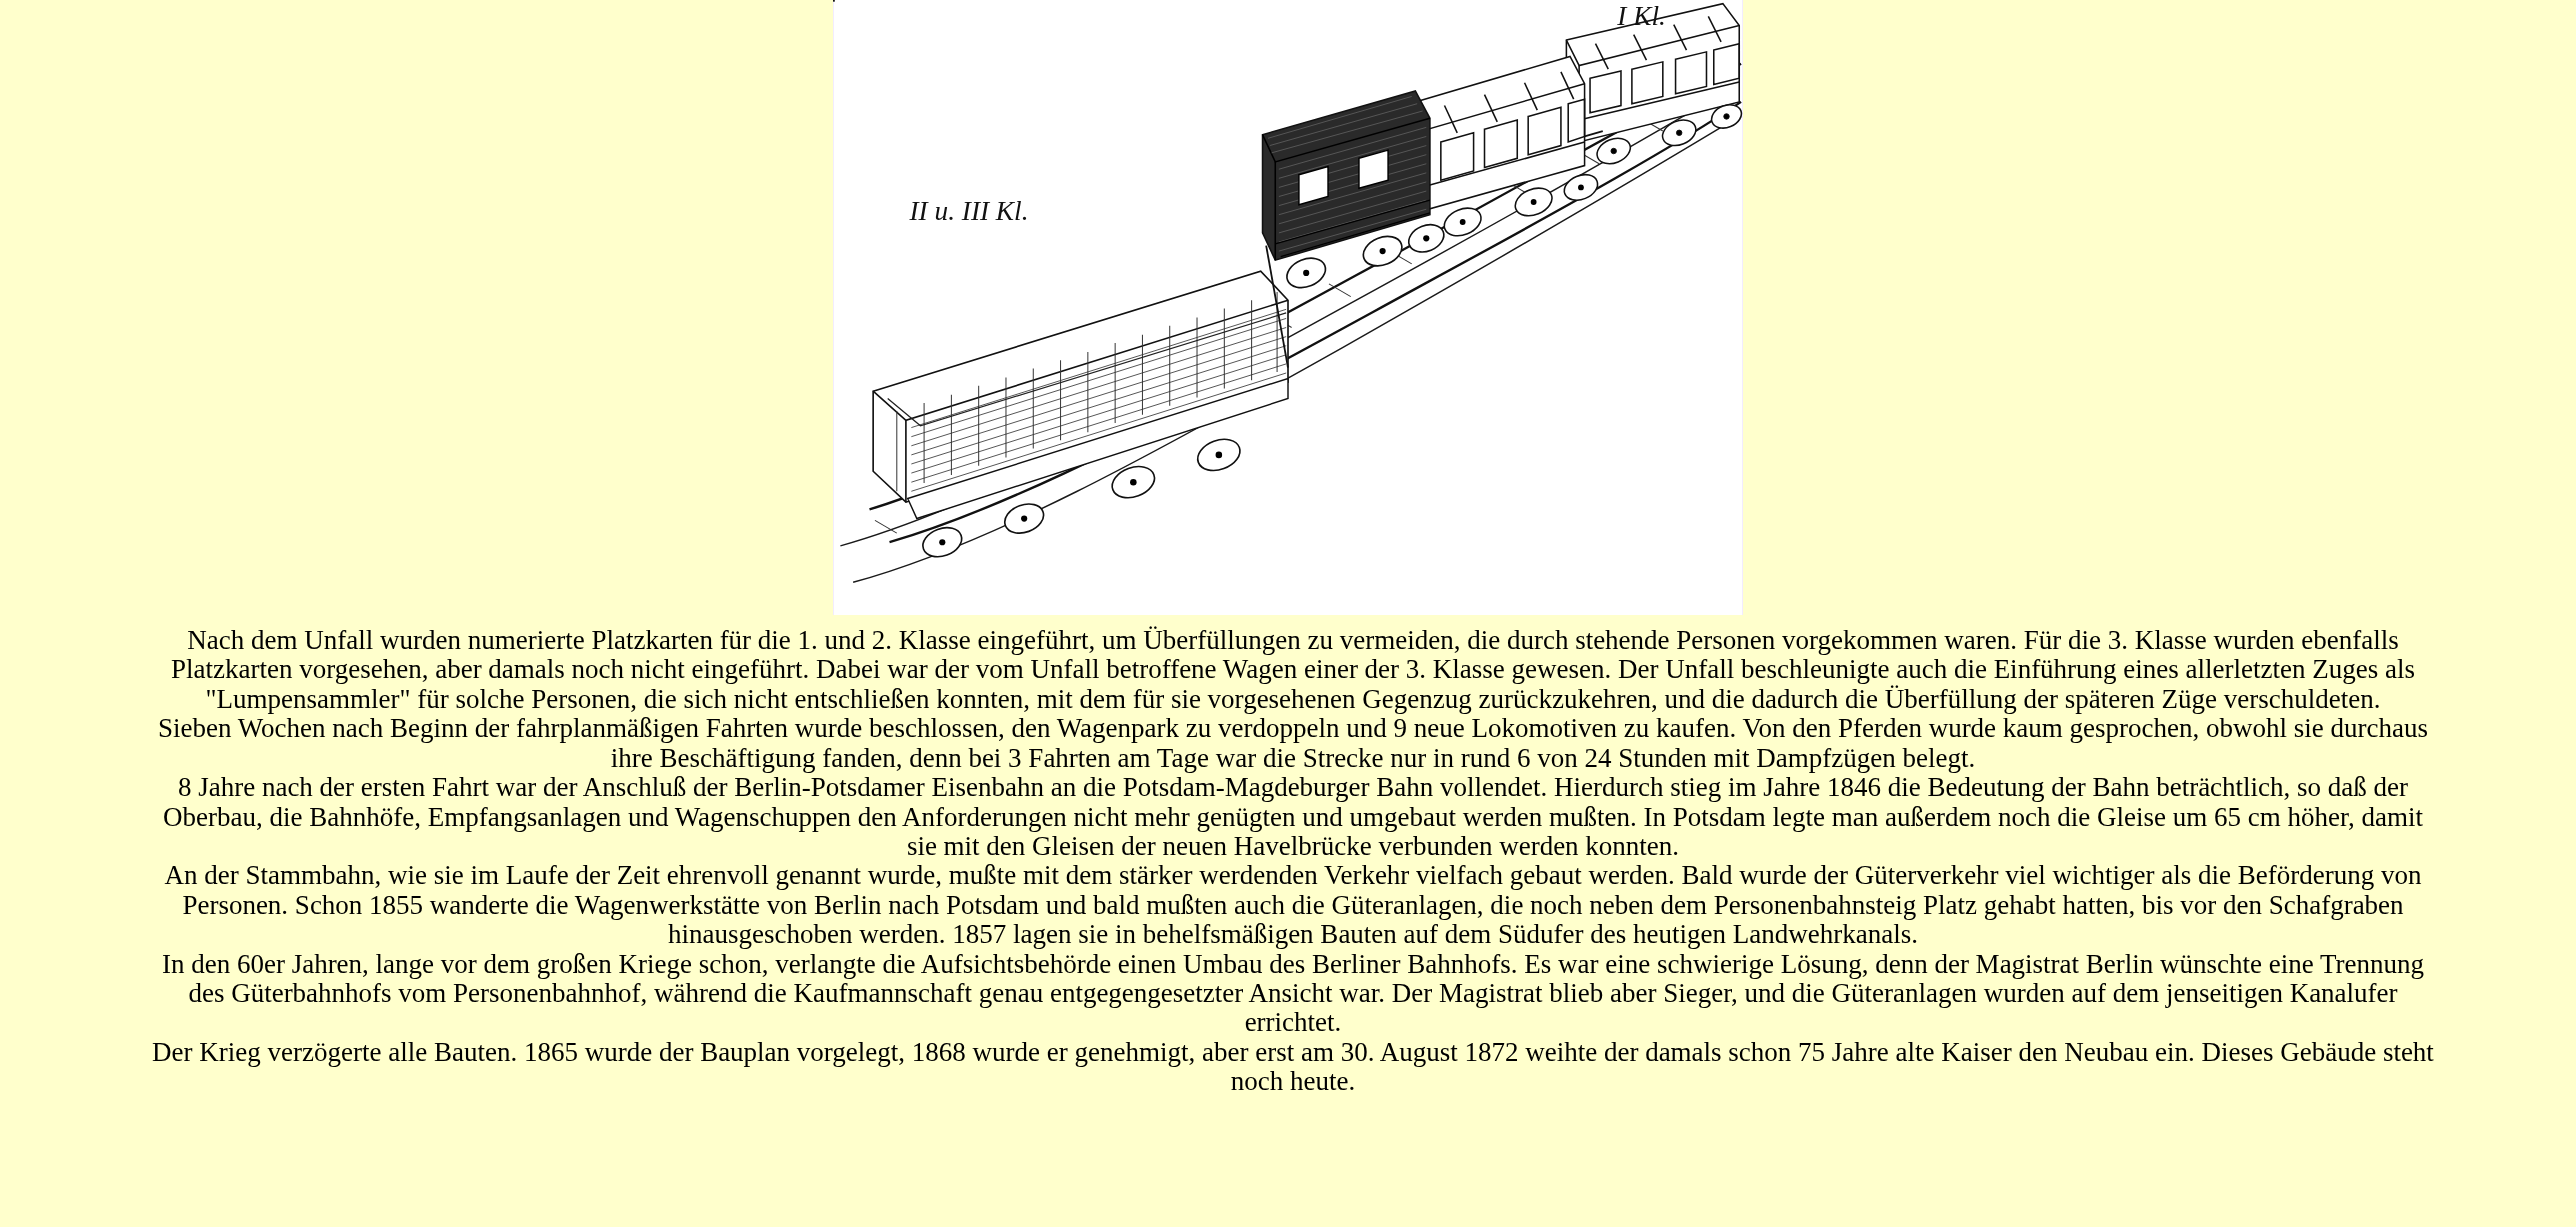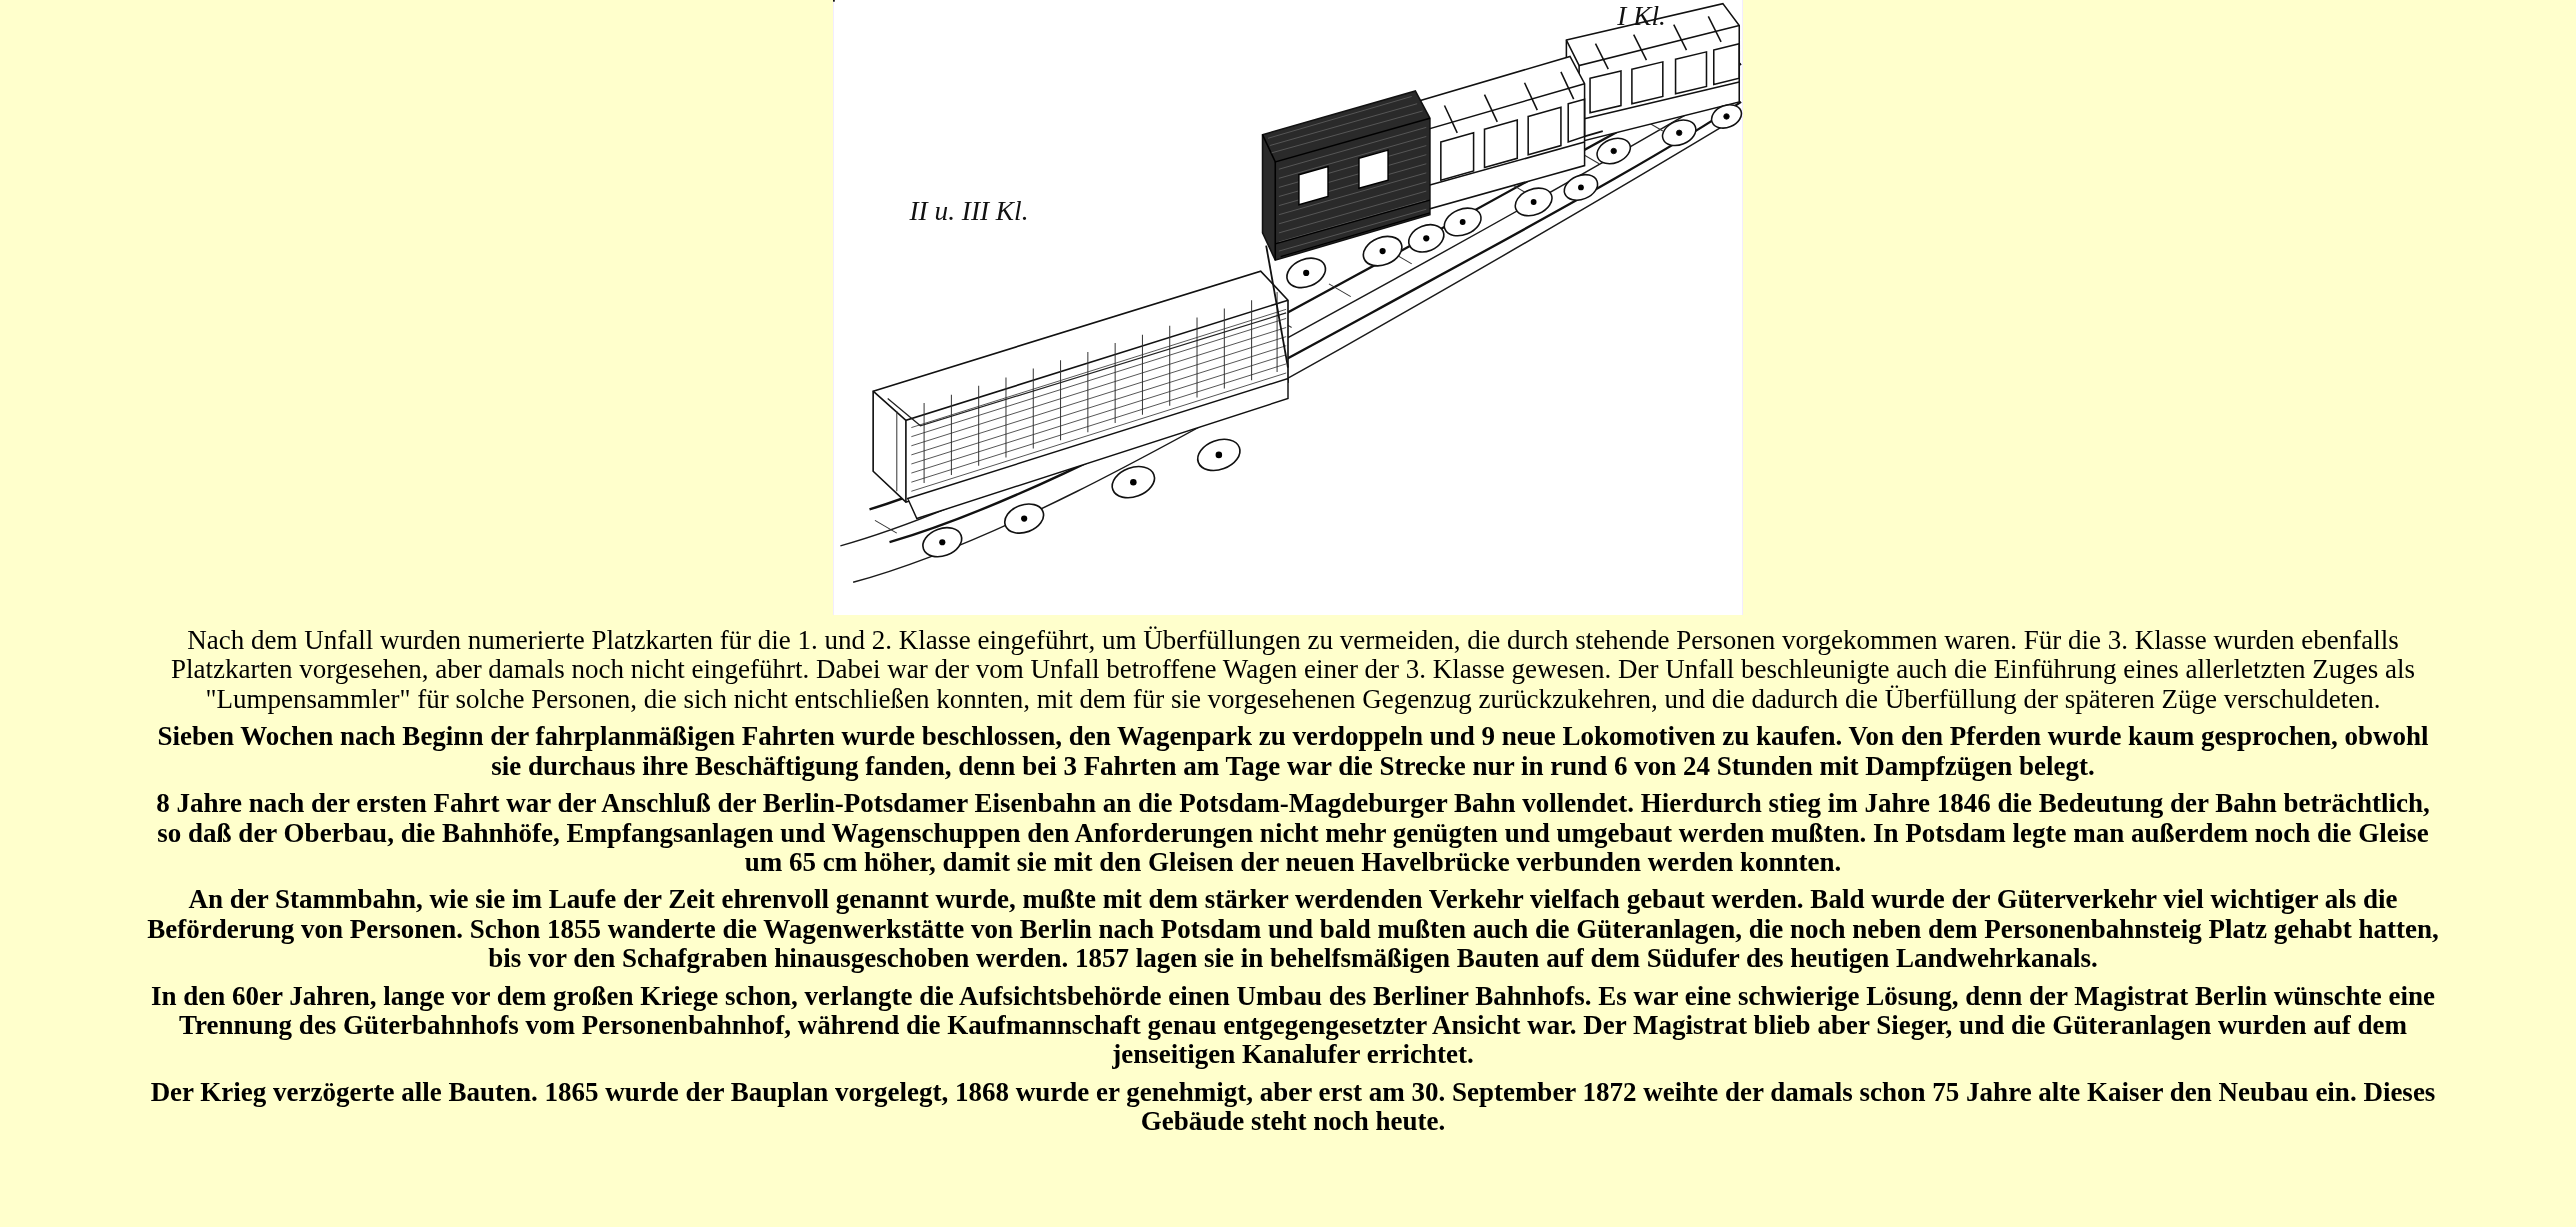--- a/index.html
+++ b/index.html
@@ -62,21 +62,21 @@
     top: 626px;
     width: 2294px;
     font-size: 27px;
     line-height: 1.09;
     text-align: center;
   }
   .para {
     margin: 0 0 0 0;
     text-indent: 0;
   }
-  .para + .para { margin-top: 8px; font-weight: bold; }
+  .para + .para { margin-top: 0; }
   .figcap {
     font-style: italic;
   }
 </style>
 </head>
 <body>
 
 <div class="page">
 
   <div class="top-clip">
@@ -284,17 +284,17 @@
       </svg>
     </div>
   </div>
 
   <div class="text-block">
     <p class="para">Nach dem Unfall wurden numerierte Platzkarten für die 1. und 2. Klasse eingeführt, um Überfüllungen zu vermeiden, die durch stehende Personen vorgekommen waren. Für die 3. Klasse wurden ebenfalls Platzkarten vorgesehen, aber damals noch nicht eingeführt. Dabei war der vom Unfall betroffene Wagen einer der 3. Klasse gewesen. Der Unfall beschleunigte auch die Einführung eines allerletzten Zuges als "Lumpensammler" für solche Personen, die sich nicht entschließen konnten, mit dem für sie vorgesehenen Gegenzug zurückzukehren, und die dadurch die Überfüllung der späteren Züge verschuldeten.</p>
     <p class="para">Sieben Wochen nach Beginn der fahrplanmäßigen Fahrten wurde beschlossen, den Wagenpark zu verdoppeln und 9 neue Lokomotiven zu kaufen. Von den Pferden wurde kaum gesprochen, obwohl sie durchaus ihre Beschäftigung fanden, denn bei 3 Fahrten am Tage war die Strecke nur in rund 6 von 24 Stunden mit Dampfzügen belegt.</p>
     <p class="para">8 Jahre nach der ersten Fahrt war der Anschluß der Berlin-Potsdamer Eisenbahn an die Potsdam-Magdeburger Bahn vollendet. Hierdurch stieg im Jahre 1846 die Bedeutung der Bahn beträchtlich, so daß der Oberbau, die Bahnhöfe, Empfangsanlagen und Wagenschuppen den Anforderungen nicht mehr genügten und umgebaut werden mußten. In Potsdam legte man außerdem noch die Gleise um 65 cm höher, damit sie mit den Gleisen der neuen Havelbrücke verbunden werden konnten.</p>
     <p class="para">An der Stammbahn, wie sie im Laufe der Zeit ehrenvoll genannt wurde, mußte mit dem stärker werdenden Verkehr vielfach gebaut werden. Bald wurde der Güterverkehr viel wichtiger als die Beförderung von Personen. Schon 1855 wanderte die Wagenwerkstätte von Berlin nach Potsdam und bald mußten auch die Güteranlagen, die noch neben dem Personenbahnsteig Platz gehabt hatten, bis vor den Schafgraben hinausgeschoben werden. 1857 lagen sie in behelfsmäßigen Bauten auf dem Südufer des heutigen Landwehrkanals.</p>
     <p class="para">In den 60er Jahren, lange vor dem großen Kriege schon, verlangte die Aufsichtsbehörde einen Umbau des Berliner Bahnhofs. Es war eine schwierige Lösung, denn der Magistrat Berlin wünschte eine Trennung des Güterbahnhofs vom Personenbahnhof, während die Kaufmannschaft genau entgegengesetzter Ansicht war. Der Magistrat blieb aber Sieger, und die Güteranlagen wurden auf dem jenseitigen Kanalufer errichtet.</p>
-    <p class="para">Der Krieg verzögerte alle Bauten. 1865 wurde der Bauplan vorgelegt, 1868 wurde er genehmigt, aber erst am 30. September 1872 weihte der damals schon 75 Jahre alte Kaiser den Neubau ein. Dieses Gebäude steht noch heute.</p>
+    <p class="para">Der Krieg verzögerte alle Bauten. 1865 wurde der Bauplan vorgelegt, 1868 wurde er genehmigt, aber erst am 30. August 1872 weihte der damals schon 75 Jahre alte Kaiser den Neubau ein. Dieses Gebäude steht noch heute.</p>
   </div>
 
 </div>
 
 
 </body></html>

